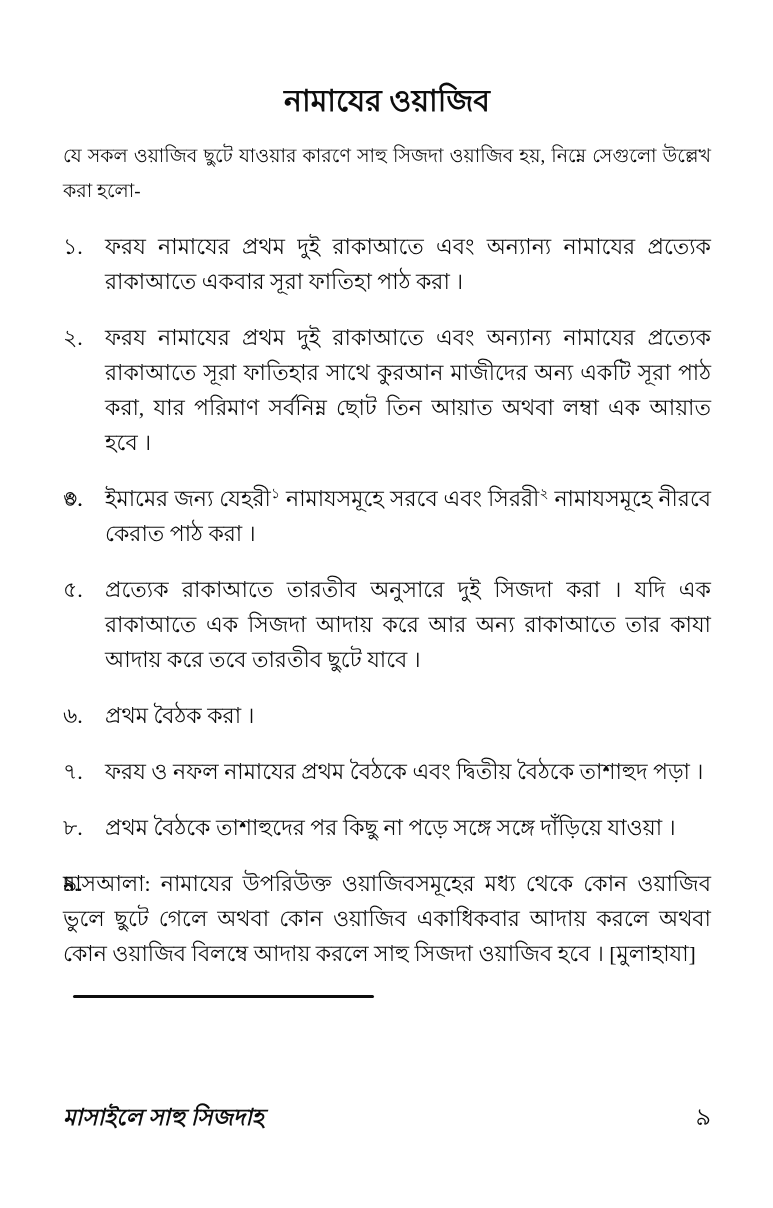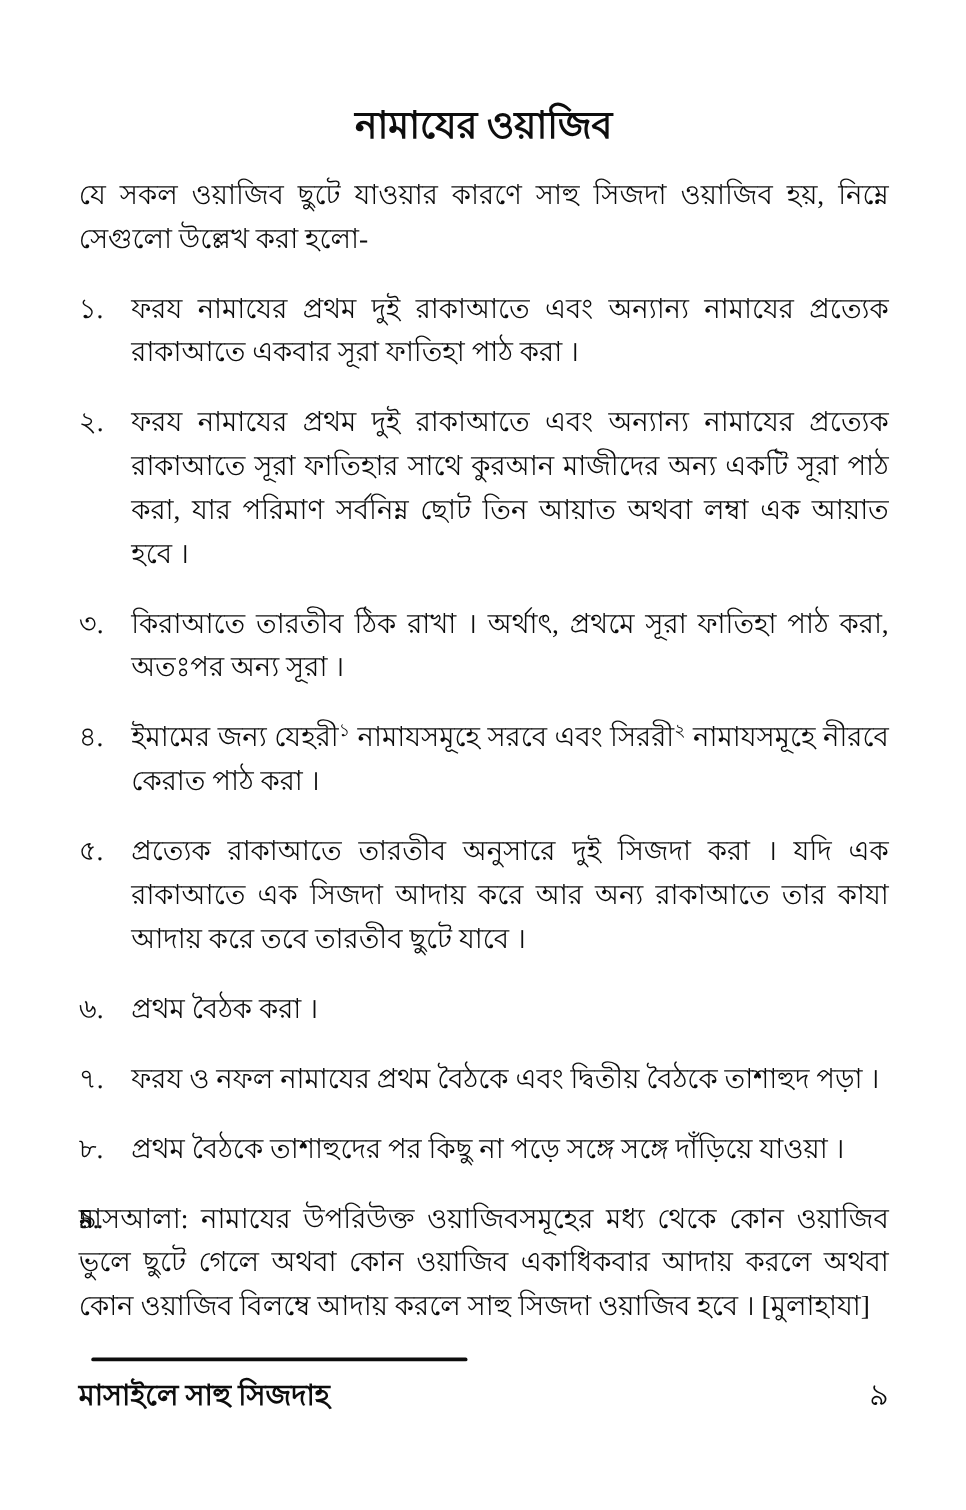--- a/index.html
+++ b/index.html
@@ -22,21 +22,21 @@
       padding: 80px 62px 0 63px;
     }
     .doc-title {
       text-align: center;
       font-size: 30px;
       font-weight: bold;
       line-height: 42px;
       margin-bottom: 16px;
     }
     .intro {
-      font-size: 22px;
+      font-size: 19px;
       line-height: 35px;
       text-align: justify;
     }
     .wajib-list {
       margin-top: 6px;
     }
     .list-item {
       position: relative;
       padding-left: 42px;
       margin-top: 21px;
@@ -77,20 +77,21 @@
       top: 1100px;
       left: 63px;
       right: 62px;
       display: flex;
       justify-content: space-between;
       align-items: baseline;
       font-size: 23px;
       line-height: 34px;
     }
     .book-title {
+      font-style: italic;
       font-weight: bold;
     }
     .page-number {
       font-size: 24px;
     }
   </style>
 </head>
 <body>
 
 <div class="page">
@@ -103,21 +104,21 @@
 
     <div class="list-item">
       <span class="num">১.</span><span>ফরয নামাযের প্রথম দুই রাকাআতে এবং অন্যান্য নামাযের প্রত্যেক রাকাআতে একবার সূরা ফাতিহা পাঠ করা ।</span>
     </div>
 
     <div class="list-item">
       <span class="num">২.</span><span>ফরয নামাযের প্রথম দুই রাকাআতে এবং অন্যান্য নামাযের প্রত্যেক রাকাআতে সূরা ফাতিহার সাথে কুরআন মাজীদের অন্য একটি সূরা পাঠ করা, যার পরিমাণ সর্বনিম্ন ছোট তিন আয়াত অথবা লম্বা এক আয়াত হবে ।</span>
     </div>
 
     <div class="list-item">
-      <span class="num">৩.</span><span>কিরাআতে তারতীব ঠিক রাখা । অর্থাৎ, প্রথমে সূরা ফাতিহা পাঠ করা, অতঃপর অন্য সূরা ।</span>
+      <span class="num">৩.</span>
     </div>
 
     <div class="list-item">
       <span class="num">৪.</span><span>ইমামের জন্য যেহরী</span><sup class="fn-ref">১</sup><span> নামাযসমূহে সরবে এবং সিররী</span><sup class="fn-ref">২</sup><span> নামাযসমূহে নীরবে কেরাত পাঠ করা ।</span>
     </div>
 
     <div class="list-item">
       <span class="num">৫.</span><span>প্রত্যেক রাকাআতে তারতীব অনুসারে দুই সিজদা করা । যদি এক রাকাআতে এক সিজদা আদায় করে আর অন্য রাকাআতে তার কাযা আদায় করে তবে তারতীব ছুটে যাবে ।</span>
     </div>
 

